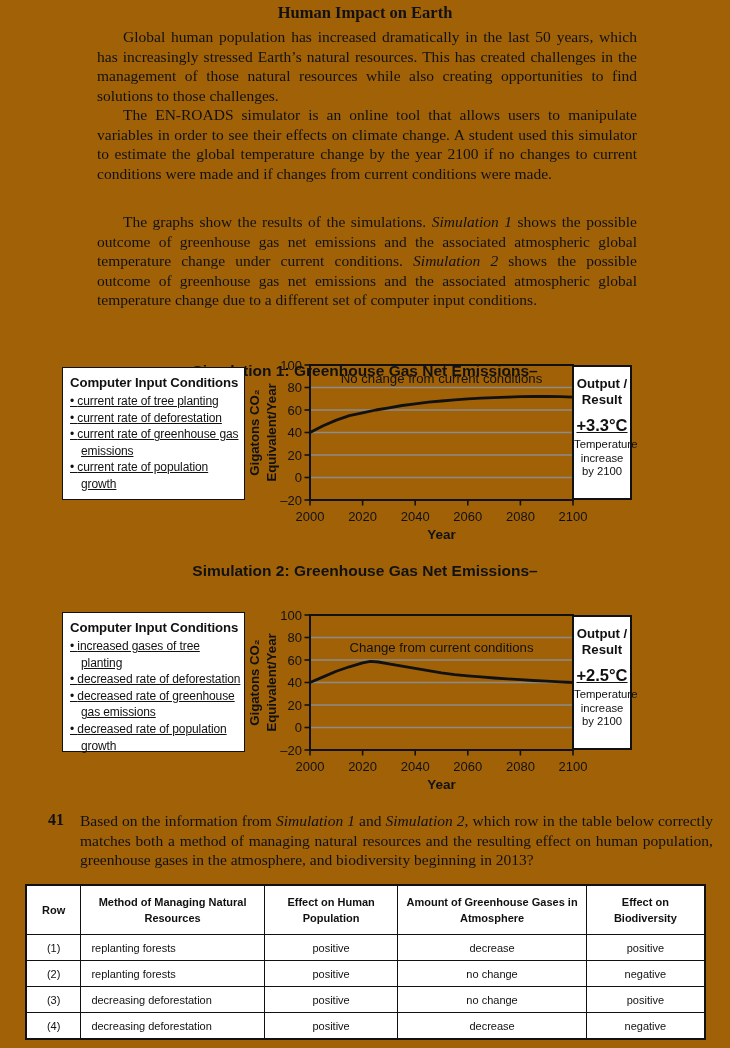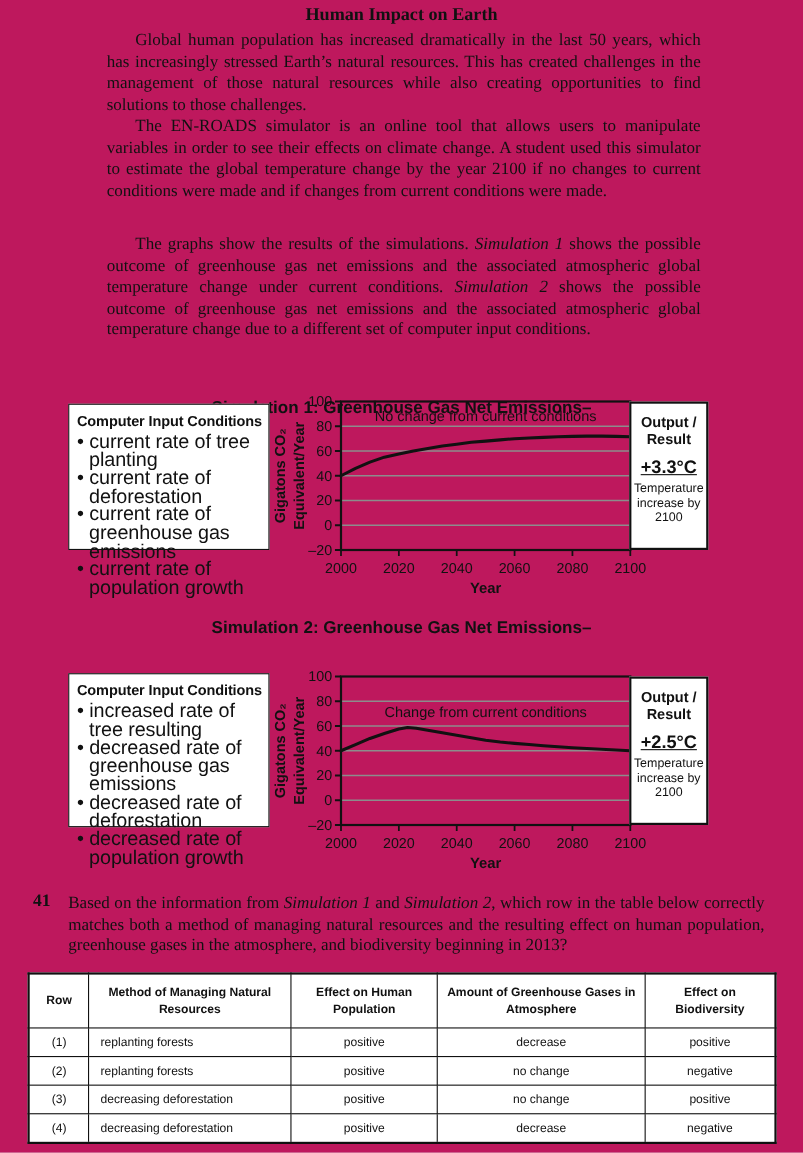--- a/index.html
+++ b/index.html
@@ -1,52 +1,52 @@
 <!DOCTYPE html>
 <html><head>
 <meta charset="utf-8">
 <style>
   html,body{margin:0;padding:0;background:#e8e8e8;}
-  .page{position:relative;width:730px;height:1048px;background:#be185d;overflow:hidden;
+  .page{position:relative;width:730px;height:1048px;background:#a16207;overflow:hidden;
         font-family:"Liberation Serif",serif;color:#111;}
   .doc-title{position:absolute;top:3px;left:0;width:730px;text-align:center;
              font-size:16.5px;font-weight:bold;}
   .para{position:absolute;left:97px;width:540px;font-size:15.5px;line-height:19.5px;
         text-align:justify;}
   .para .indent{display:inline-block;width:26px;}
   .p1{top:27px;}
   .p2{top:105px;}
   .p3{top:212px;}
   .sim-heading{position:absolute;left:0;width:730px;text-align:center;
                font-family:"Liberation Sans",sans-serif;font-weight:bold;
                font-size:15.5px;line-height:20px;}
   .h1{top:313px;margin-top:48px;}
   .h2{top:561px;}
   .input-box{position:absolute;left:62px;width:183px;border:1.5px solid #111;
              background:#fff;box-sizing:border-box;padding:7px 1px 4px 7px;
              font-family:"Liberation Sans",sans-serif;}
   .ib1{top:367px;height:133px;}
   .ib2{top:612px;height:140px;}
   .input-box h3{margin:0 0 3px 0;font-size:13.2px;font-weight:bold;letter-spacing:-0.1px;}
-  .input-box ul{margin:0;padding:0;list-style:none;font-size:18px;line-height:16.6px;
-                letter-spacing:-0.1px;}
+  .input-box ul{margin:0;padding:0;list-style:none;font-size:12px;line-height:16.6px;
+                letter-spacing:-0.1px;text-decoration:underline;}
   .input-box li{padding-left:11px;text-indent:-11px;}
   .input-box li::before{content:"• ";}
   .chart-svg{position:absolute;left:245px;width:410px;height:185px;}
   .cs1{top:358px;}
   .cs2{top:608px;}
-  .output-box{position:absolute;left:572px;width:72px;height:135px;border:2px solid #111;
+  .output-box{position:absolute;left:572px;width:60px;height:135px;border:2px solid #111;
               background:#fff;box-sizing:border-box;text-align:center;
               font-family:"Liberation Sans",sans-serif;padding-top:9px;}
   .ob1{top:365px;}
   .ob2{top:615px;}
   .output-box .ob-title{font-size:13.2px;font-weight:bold;line-height:15.5px;}
   .output-box .ob-value{font-size:16.5px;font-weight:bold;margin-top:9px;text-decoration:underline;}
   .output-box .ob-caption{font-size:11.3px;line-height:13.5px;margin-top:3px;}
-  .question{position:absolute;top:811px;left:30px;width:665px;}
+  .question{position:absolute;top:811px;left:48px;width:665px;}
   .q-num{position:absolute;left:0;top:0;font-size:16px;font-weight:bold;}
   .q-text{margin-left:32px;width:633px;font-size:15.5px;line-height:19.5px;text-align:justify;}
   .q-text i, .para i{font-style:italic;}
   table.answer-table{position:absolute;top:884px;left:25px;width:681px;
                      border-collapse:collapse;background:#fff;
                      font-family:"Liberation Sans",sans-serif;font-size:11px;
                      border:2.5px solid #111;}
   table.answer-table th, table.answer-table td{border:1.6px solid #111;padding:2px 4px;}
   table.answer-table th{font-weight:bold;height:44px;text-align:center;line-height:16px;}
   table.answer-table td{height:21px;text-align:center;}
@@ -128,23 +128,23 @@
     <div class="ob-caption">Temperature increase by 2100</div>
   </div>
 
   <div class="sim-heading h2">
     <div>Simulation 2: Greenhouse Gas Net Emissions–</div>
   </div>
 
   <div class="input-box ib2">
     <h3>Computer Input Conditions</h3>
     <ul>
-        <li>increased rate of tree resulting</li>
+        <li>increased gases of tree planting</li>
+        <li>decreased rate of deforestation</li>
         <li>decreased rate of greenhouse gas emissions</li>
-        <li>decreased rate of deforestation</li>
         <li>decreased rate of population growth</li>
       </ul>
   </div>
 
   <svg class="chart-svg cs2" xmlns="http://www.w3.org/2000/svg" viewBox="0 0 410 185">
       <line x1="65" y1="29.5" x2="328" y2="29.5" stroke="#8c8c8c" stroke-width="1.3"></line>
       <line x1="65" y1="52" x2="328" y2="52" stroke="#8c8c8c" stroke-width="1.3"></line>
       <line x1="65" y1="74.5" x2="328" y2="74.5" stroke="#8c8c8c" stroke-width="1.3"></line>
       <line x1="65" y1="97" x2="328" y2="97" stroke="#8c8c8c" stroke-width="1.3"></line>
       <line x1="65" y1="119.5" x2="328" y2="119.5" stroke="#8c8c8c" stroke-width="1.3"></line>

